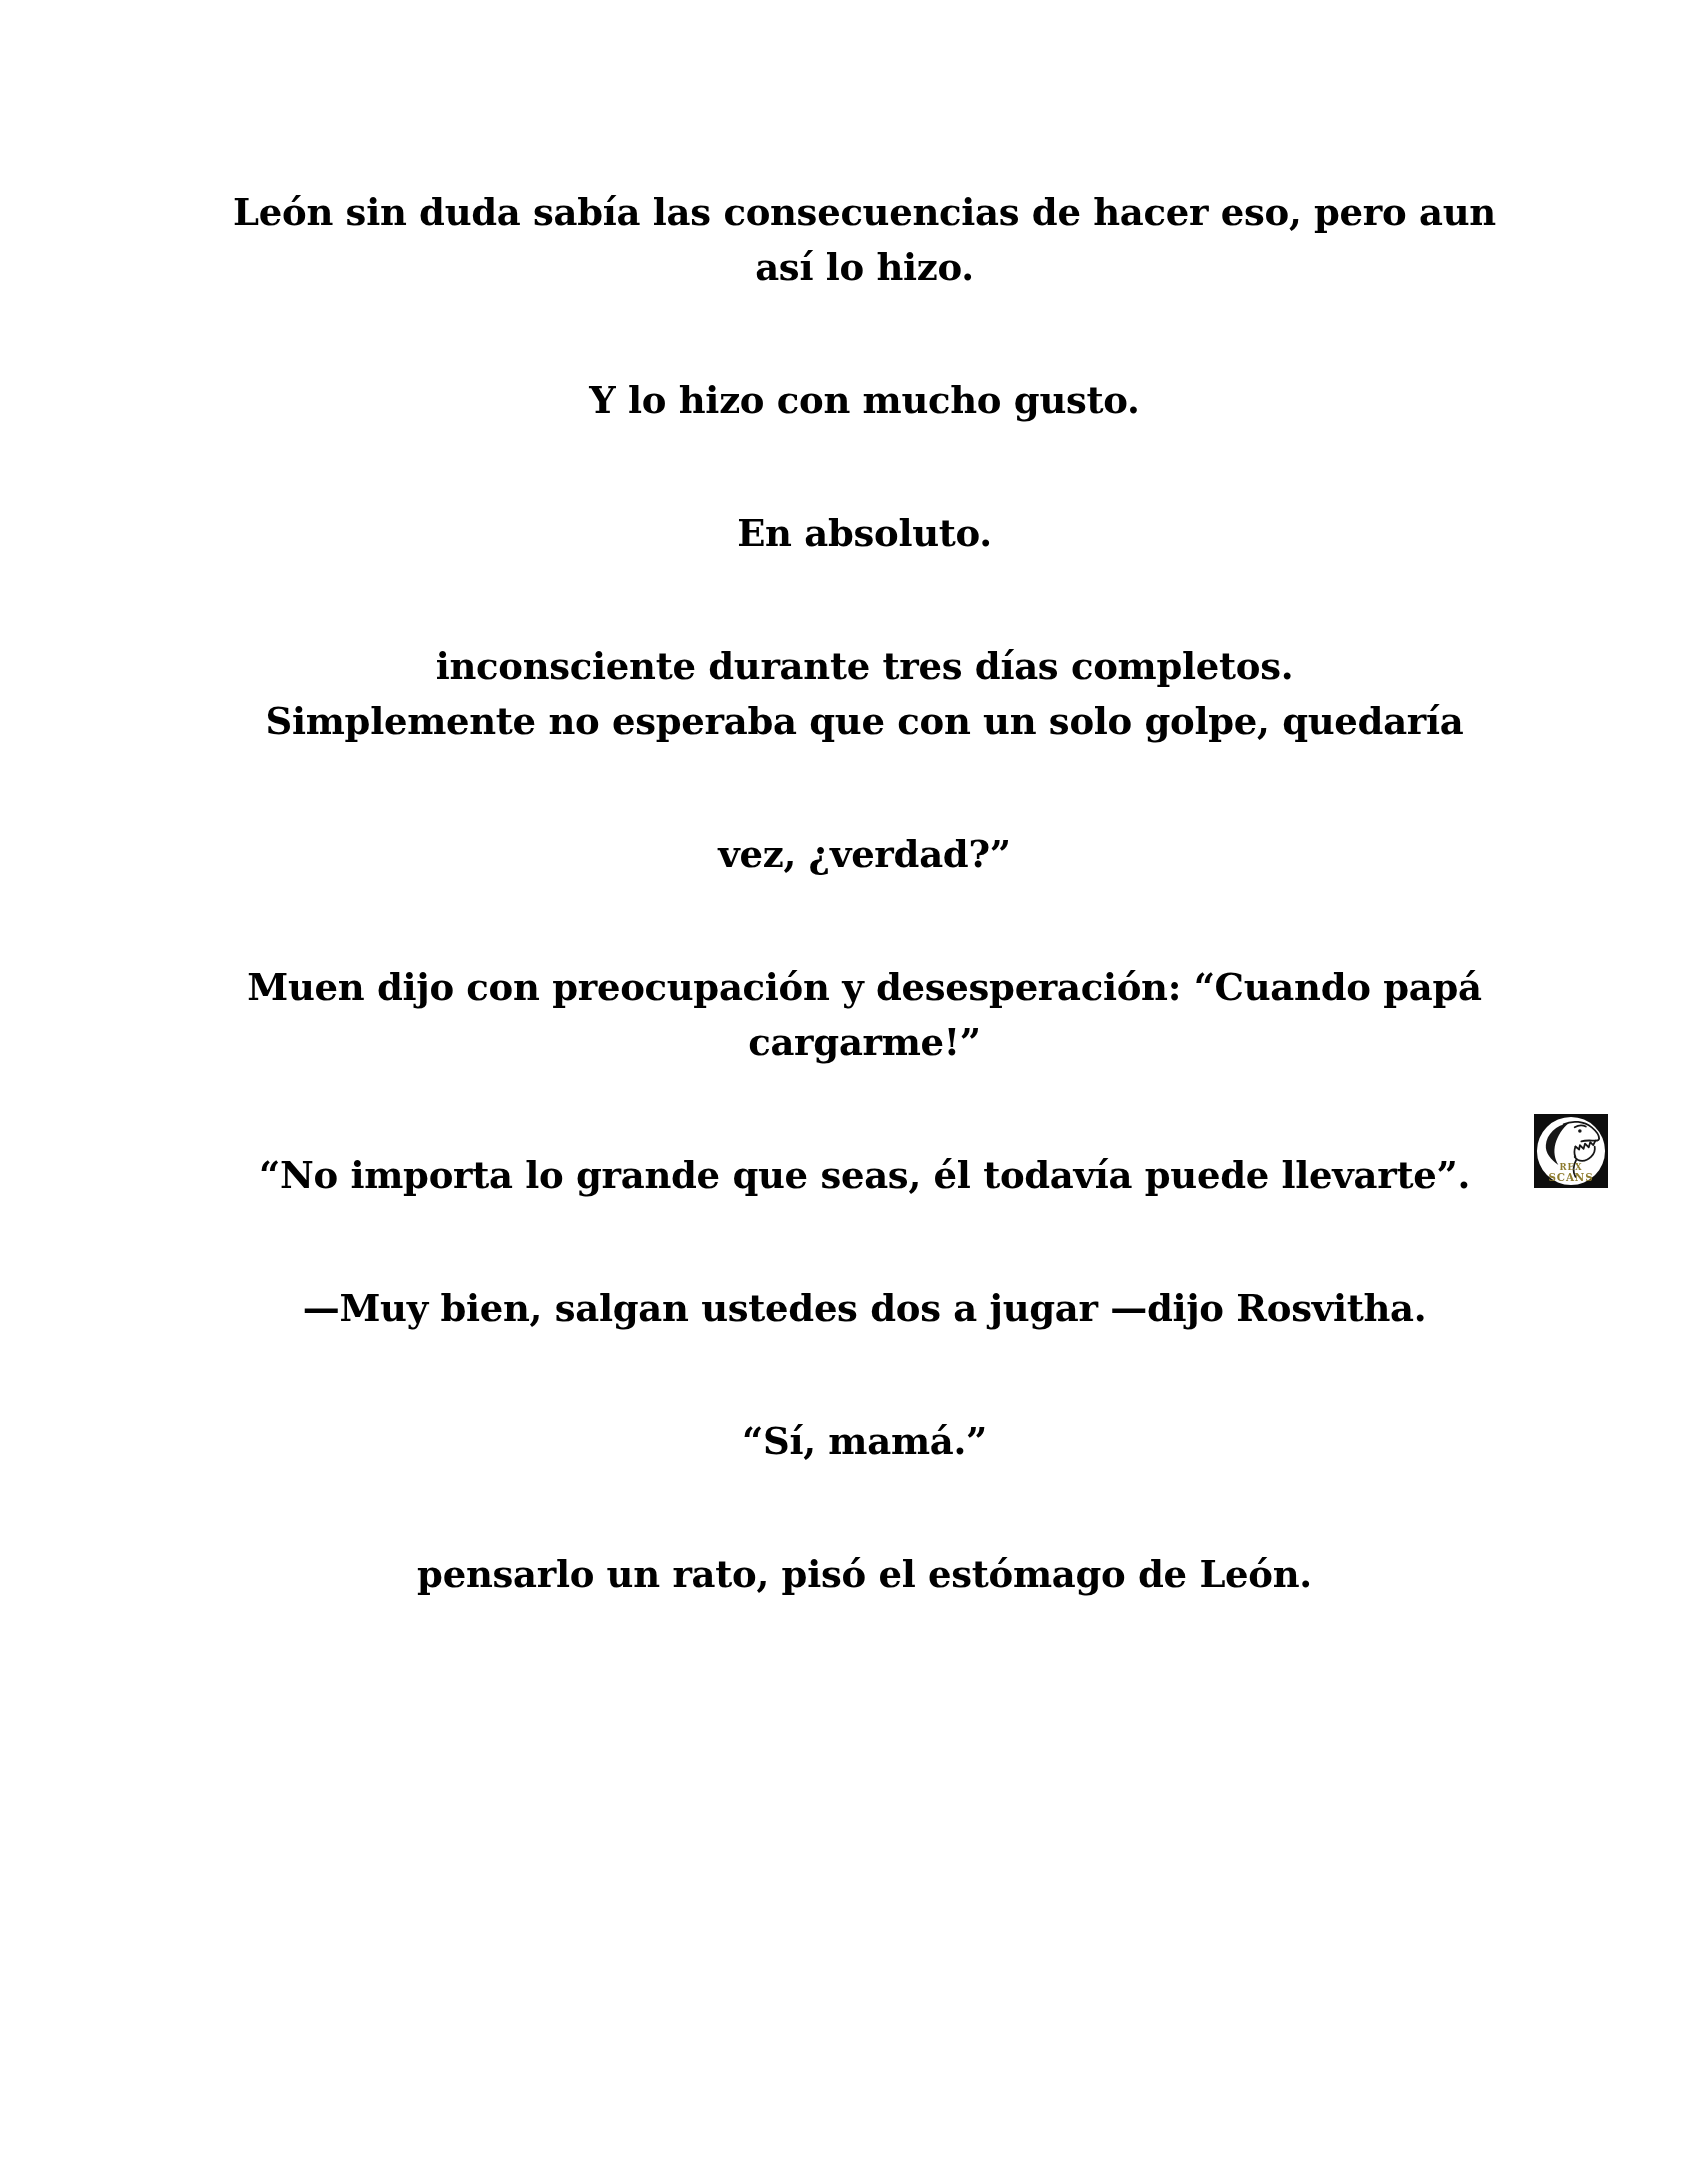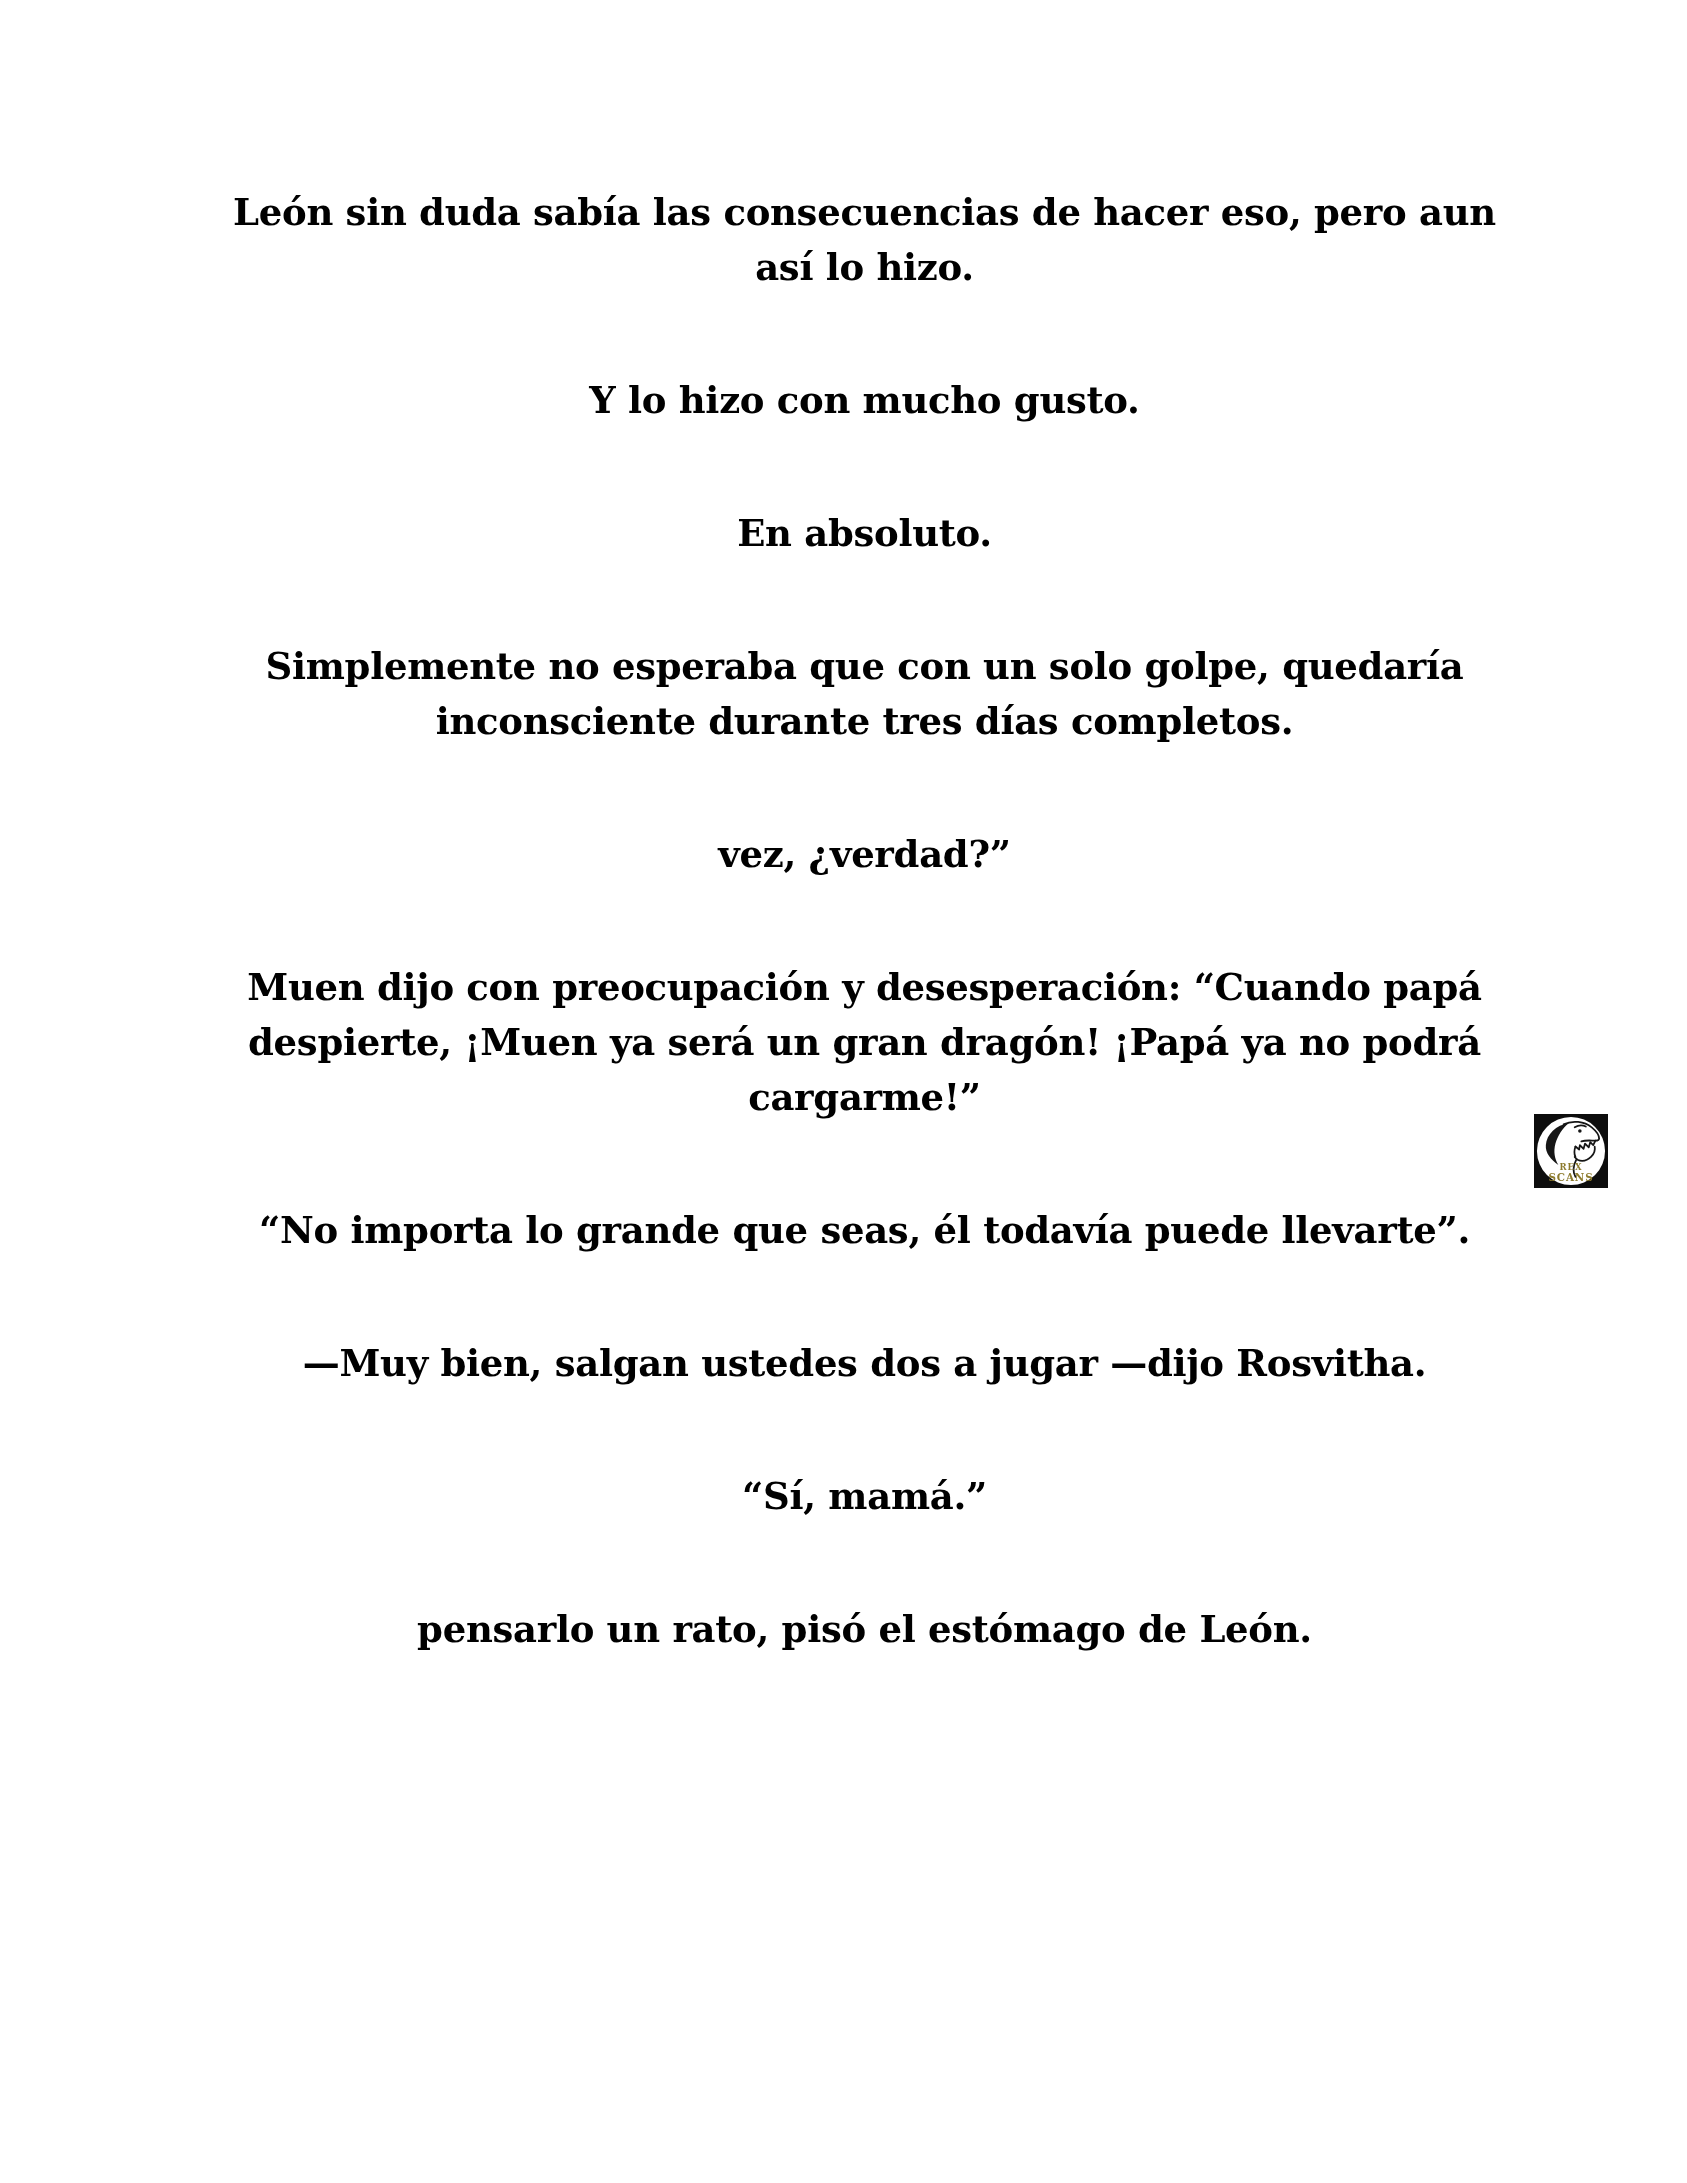--- a/index.html
+++ b/index.html
@@ -58,31 +58,30 @@
     <div class="paragraph">
       <div class="line">Y lo hizo con mucho gusto.</div>
     </div>
 
 
     <div class="paragraph">
       <div class="line">En absoluto.</div>
     </div>
 
     <div class="paragraph">
+      <div class="line">inconsciente durante tres días completos.</div>
       <div class="line">Simplemente no esperaba que con un solo golpe, quedaría</div>
-      <div class="line">inconsciente durante tres días completos.</div>
     </div>
 
     <div class="paragraph">
       <div class="line">vez, ¿verdad?”</div>
     </div>
 
     <div class="paragraph">
       <div class="line">Muen dijo con preocupación y desesperación: “Cuando papá</div>
-      <div class="line">despierte, ¡Muen ya será un gran dragón! ¡Papá ya no podrá</div>
       <div class="line">cargarme!”</div>
     </div>
 
     <div class="paragraph">
       <div class="line">“No importa lo grande que seas, él todavía puede llevarte”.</div>
     </div>
 
     <div class="paragraph">
       <div class="line">—Muy bien, salgan ustedes dos a jugar —dijo Rosvitha.</div>
     </div>

